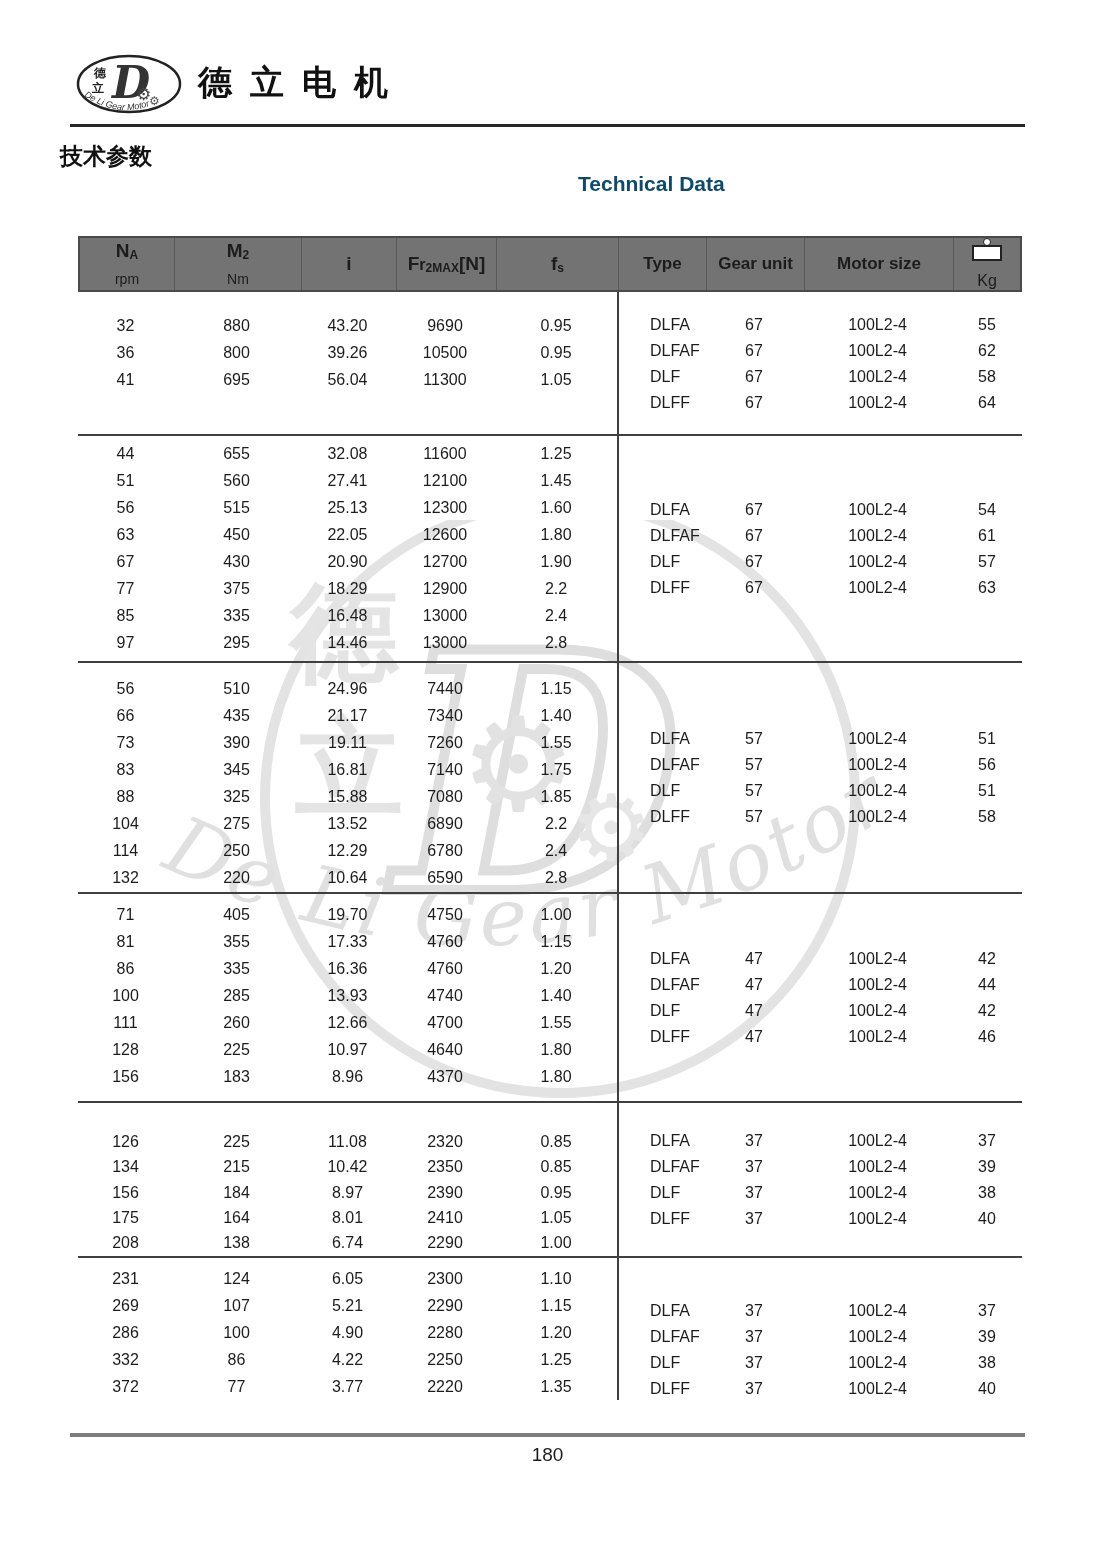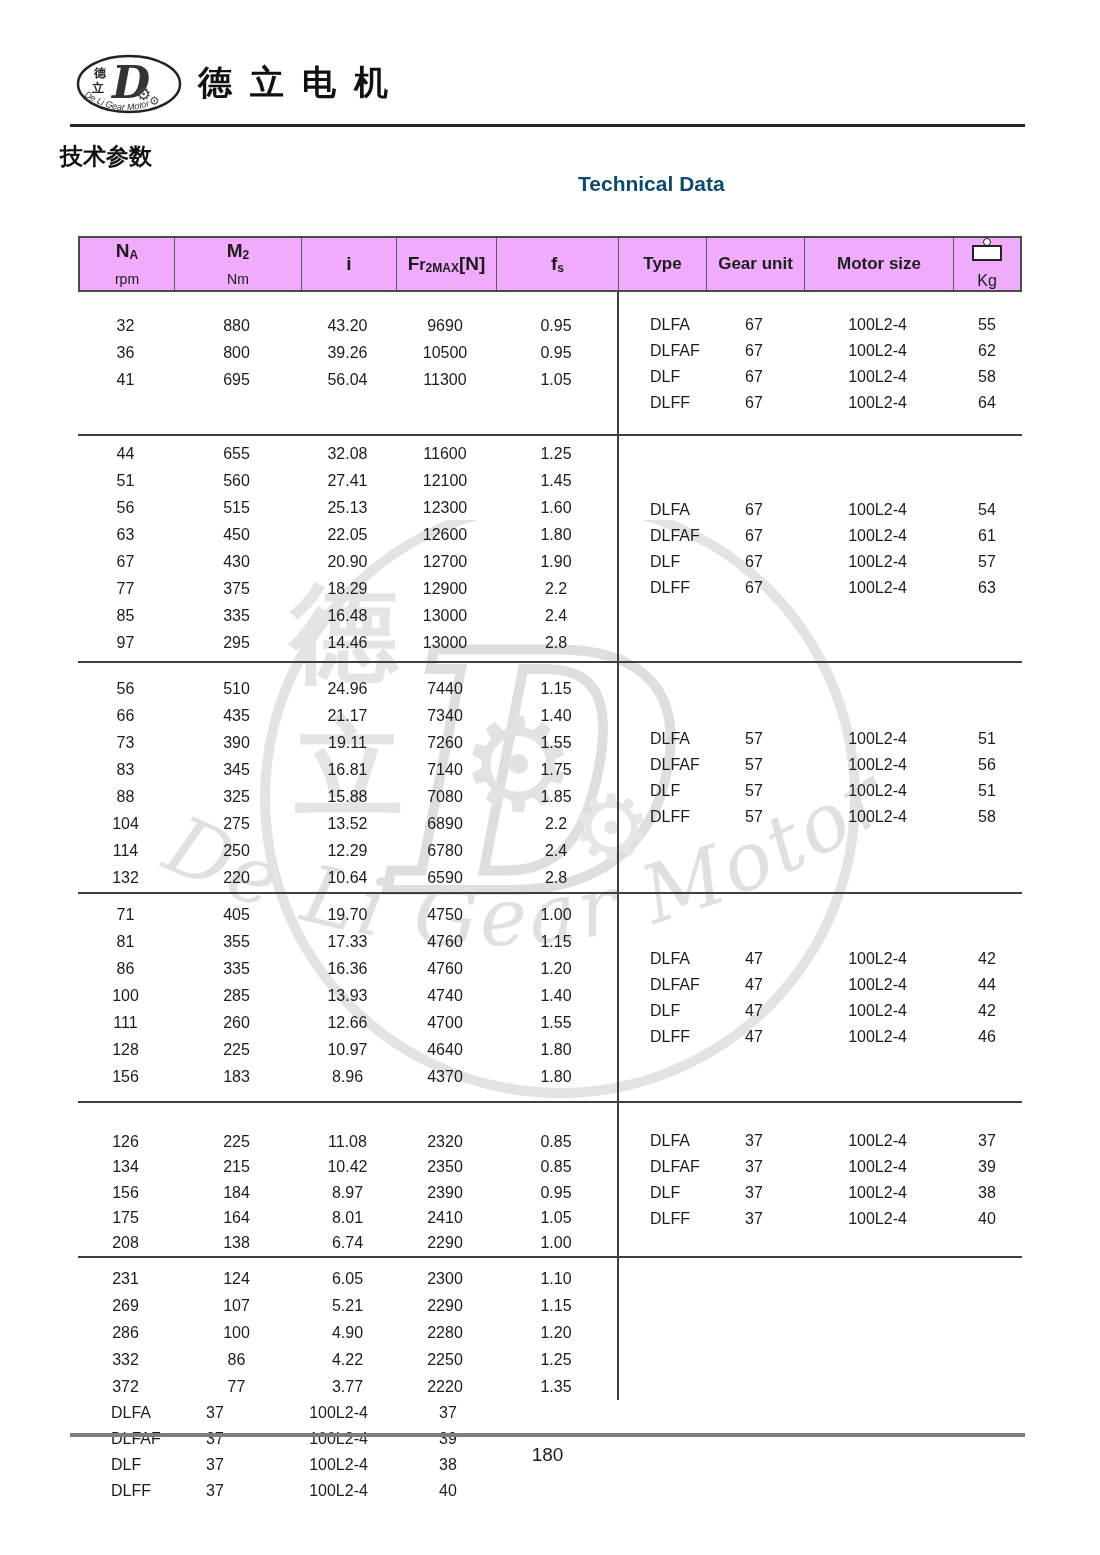--- a/index.html
+++ b/index.html
@@ -19,21 +19,21 @@
   .section-en { position:absolute; left:578px; top:144px; font-size:21px; font-weight:bold; color:#0c4a6e;margin-top:28px; }
 
   .p1box { position:absolute; left:75px; top:177px; width:945px; height:51px; border:2px solid #8f8f8f;
            display:flex; align-items:center; justify-content:center; background:#fff; }
   .p1pre { font-size:21px; font-weight:bold; }
   .p1pre .sub1 { font-size:13px; vertical-align:-2px; font-weight:bold; }
   .p1val { font-size:31px; font-weight:bold; letter-spacing:1px; margin-left:1px; }
 
   
   .theader { position:absolute; left:78px; top:236px; width:944px; height:56px; display:flex;
-             border:2px solid #4a4a4a; background:#f0abfc; }
+             border:2px solid #4a4a4a; background:#737373; }
   .hcell { border-right:1.5px solid #5a5a5a; display:flex; flex-direction:column; align-items:center; justify-content:center; line-height:1.05; }
   .hcell:last-child { border-right:none; flex:1; }
   .h-main { font-size:19px; font-weight:bold; }
   .h-sub  { font-size:12px; font-weight:bold; vertical-align:-2px; }
   .h-mid  { font-size:16px; font-weight:bold; }
   .h-unit { font-size:14px; font-weight:normal; margin-top:11px; }
   .hw0{width:95px}.hw1{width:127px}.hw2{width:95px}.hw3{width:100px}.hw4{width:122px}
   .hw5{width:88px}.hw6{width:98px}.hw7{width:149px}.hw8{width:70px}
   .kg-icon { display:block; margin-bottom:1px; }
   .kg-ring { display:block; width:8px; height:8px; border:1.5px solid #222; border-radius:50%; margin:0 auto; background:#fff; }
@@ -42,21 +42,21 @@
   
   .data-area { position:absolute; left:78px; top:292px; width:944px; height:1141px; }
   .v-divider { position:absolute; left:539px; top:0; width:2px; height:1108px; background:#3f3f3f; }
   .block { display:flex; border-bottom:2px solid #3f3f3f; }
   .block:last-child { border-bottom:none; }
   .block:nth-child(2){ height:144px; } .block:nth-child(2) .block-left{ padding-top:20px; } .block:nth-child(2) .block-right{ padding-top:20px; }
   .block:nth-child(3){ height:227px; } .block:nth-child(3) .block-left{ padding-top:4px; }
   .block:nth-child(4){ height:231px; } .block:nth-child(4) .block-left{ padding-top:12px; }
   .block:nth-child(5){ height:209px; } .block:nth-child(5) .block-left{ padding-top:7px; }
   .block:nth-child(6){ height:155px; } .block:nth-child(6) .block-left{ padding-top:26px; }
-  .block:nth-child(7){ height:213px; padding-bottom:30px;flex-direction:column; } .block:nth-child(7) .block-left{ padding-top:7px; }
+  .block:nth-child(7){ height:213px; padding-bottom:30px; } .block:nth-child(7) .block-left{ padding-top:7px; }
   .block-left { width:539px; display:flex; flex-direction:column; }
   .block-right { width:405px; display:flex; flex-direction:column; }
   .block-right.rcenter { justify-content:center; }
   .lrow { display:flex; height:27px; align-items:center; }
   .rrow { display:flex; height:26px; align-items:center; }
   .cell { font-size:16px; color:#1c1c1c; text-align:center; }
   .lc0{width:95px}.lc1{width:127px}.lc2{width:95px}.lc3{width:100px}.lc4{width:122px}
   .rc0{width:88px; text-align:left; padding-left:33px;}
   .rc1{width:98px}.rc2{width:149px}.rc3{width:70px}
 

